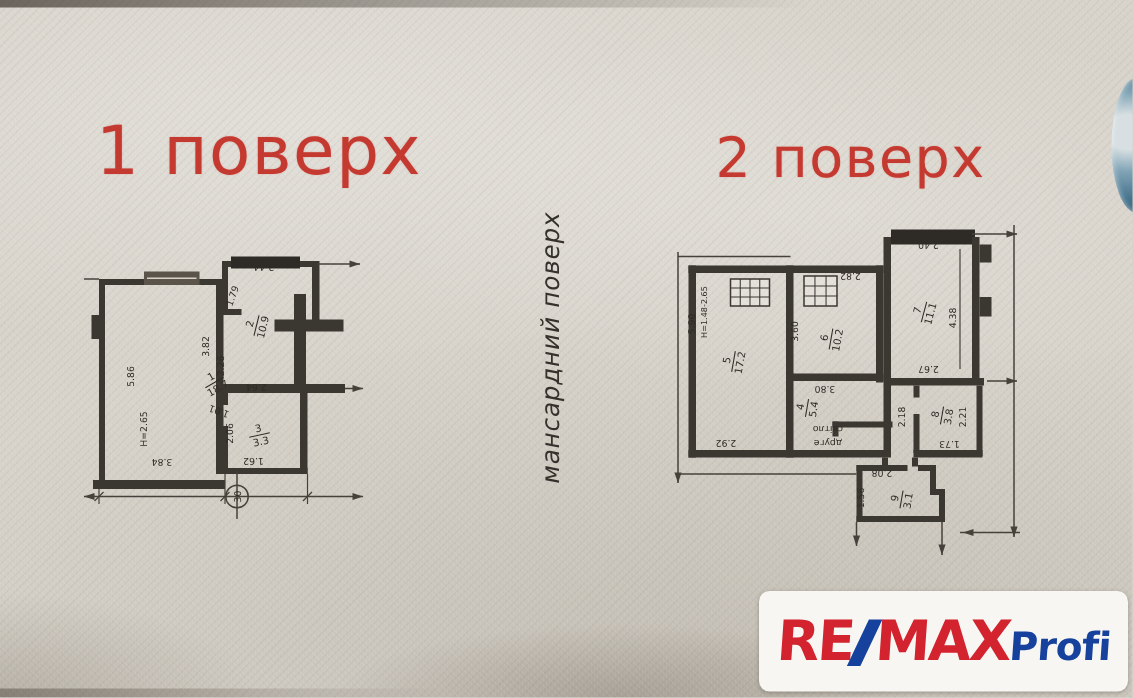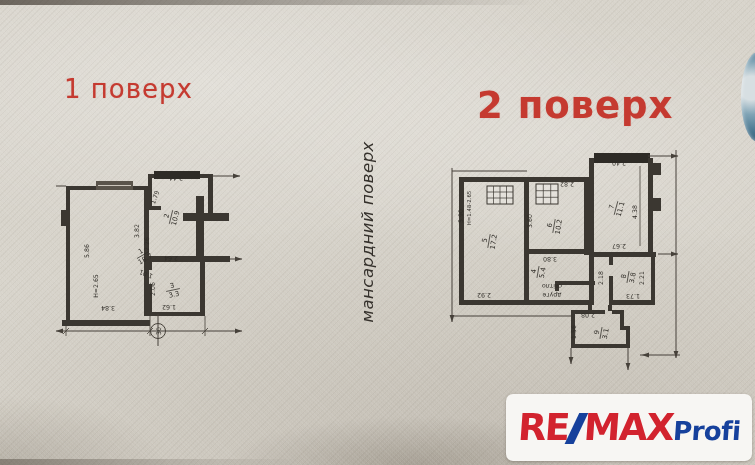--- a/index.html
+++ b/index.html
@@ -15,24 +15,24 @@
       #d7d3ca;}
   .noise{position:absolute;inset:0;pointer-events:none;
     background-image:
       repeating-linear-gradient(45deg, rgba(255,255,255,.055) 0 1px, transparent 1px 3px),
       repeating-linear-gradient(-45deg, rgba(86,76,62,.05) 0 1px, transparent 1px 4px),
       repeating-linear-gradient(90deg, rgba(255,255,255,.035) 0 1px, transparent 1px 2px);}
   .top-shade{position:absolute;left:0;top:0;width:540px;height:5px;
     background:linear-gradient(90deg, rgba(48,40,32,.65), rgba(48,40,32,.25) 65%, transparent);}
   .bottom-shade{position:absolute;left:0;top:459px;width:300px;height:6px;
     background:linear-gradient(90deg, rgba(60,52,42,.40), transparent);}
-  .floor-title{position:absolute;color:#c53a30;font-size:26px;letter-spacing:1px;
+  .floor-title{position:absolute;color:#c53a30;font-size:45px;letter-spacing:1px;
     text-shadow:0 0 1px rgba(197,58,48,.4);}
   #title1{left:64px;top:74px;}
-  #title2{left:477px;top:84px;font-size:37px;font-weight:bold;}
+  #title2{left:477px;top:84px;font-size:37px;}
   .side-label{position:absolute;left:289px;top:217px;width:174px;height:37px;
     transform:rotate(-90deg);color:#35312c;font-style:italic;font-size:16.5px;
     letter-spacing:.5px;text-align:center;white-space:nowrap;}
   svg.plan{position:absolute;}
   #plan1{left:50px;top:148px;}
   #plan2{left:440px;top:140px;}
   svg text{font-family:"DejaVu Sans",sans-serif;fill:#2f2c27;text-anchor:middle;}
   text.dim{font-size:6.2px;}
   text.dim-s{font-size:5.4px;}
   g.rlabel text{font-size:6.8px;}

